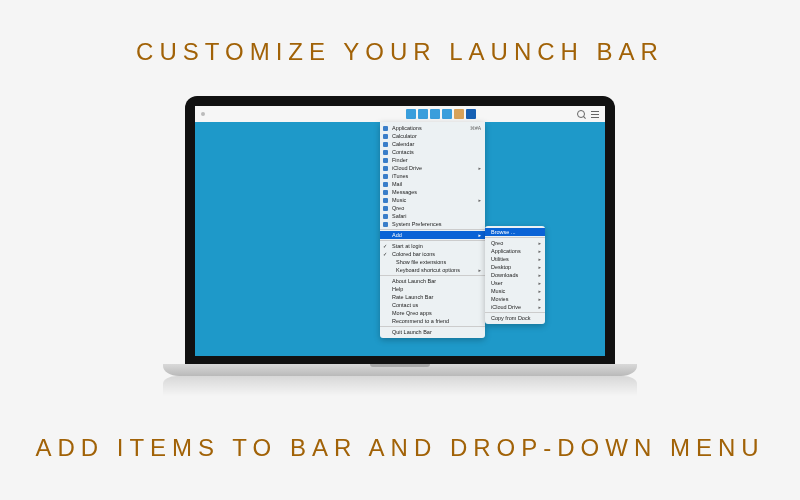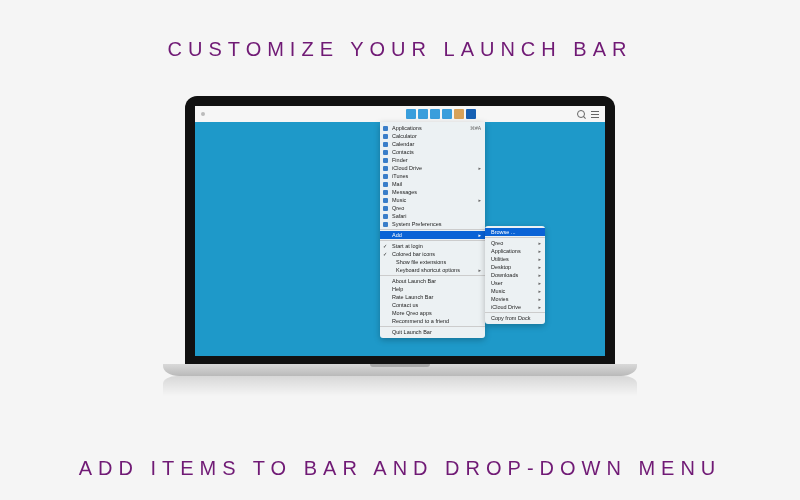--- a/index.html
+++ b/index.html
@@ -6,26 +6,26 @@
   body {
     width: 800px; height: 500px;
     background: #f5f5f5;
     font-family: -apple-system, "Helvetica Neue", Arial, sans-serif;
     position: relative;
     overflow: hidden;
   }
   .headline {
     text-align: center;
     letter-spacing: 6px;
-    color: #701a75;
+    color: #a16207;
     font-weight: 300;
-    font-size: 20px;
+    font-size: 24px;
   }
   .headline.top { position: absolute; top: 38px; width: 100%; }
-  .headline.bottom { position: absolute; bottom: 20px; width: 100%; }
+  .headline.bottom { position: absolute; bottom: 38px; width: 100%; }
 
   .laptop {
     position: absolute;
     left: 50%; top: 96px;
     transform: translateX(-50%);
     width: 430px;
   }
   .screen-bezel {
     background: #111;
     border-radius: 12px 12px 0 0;

